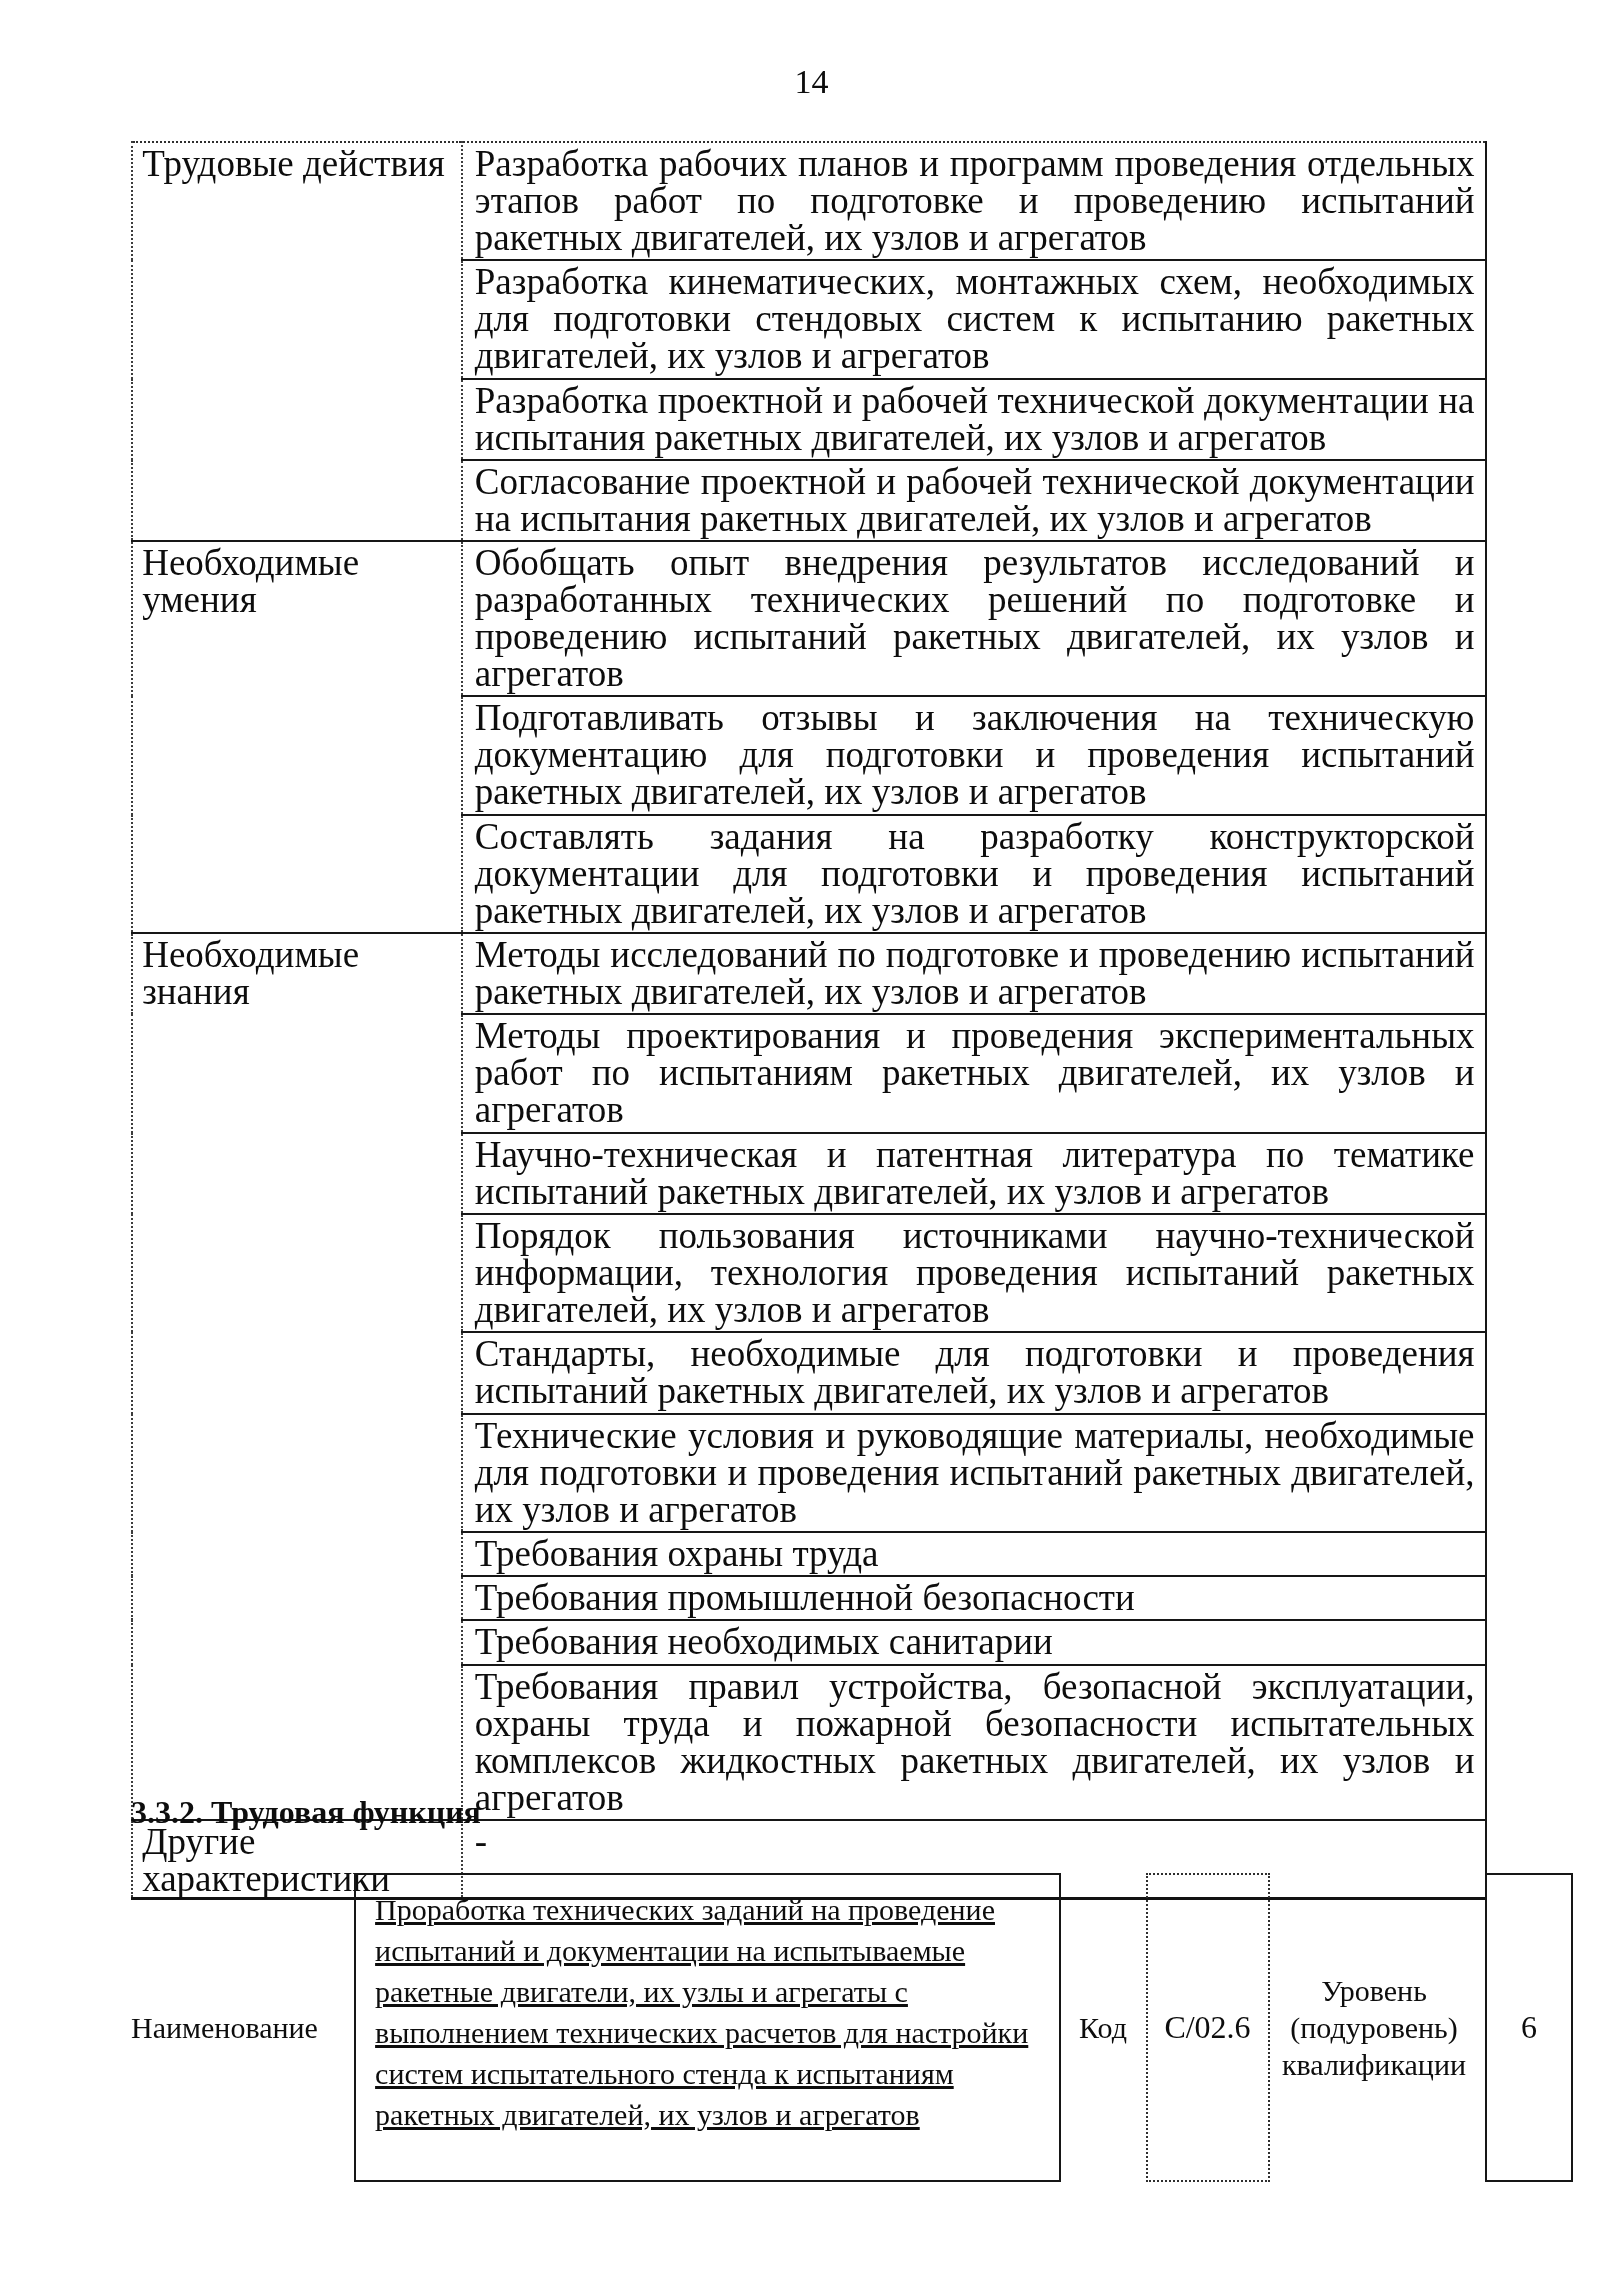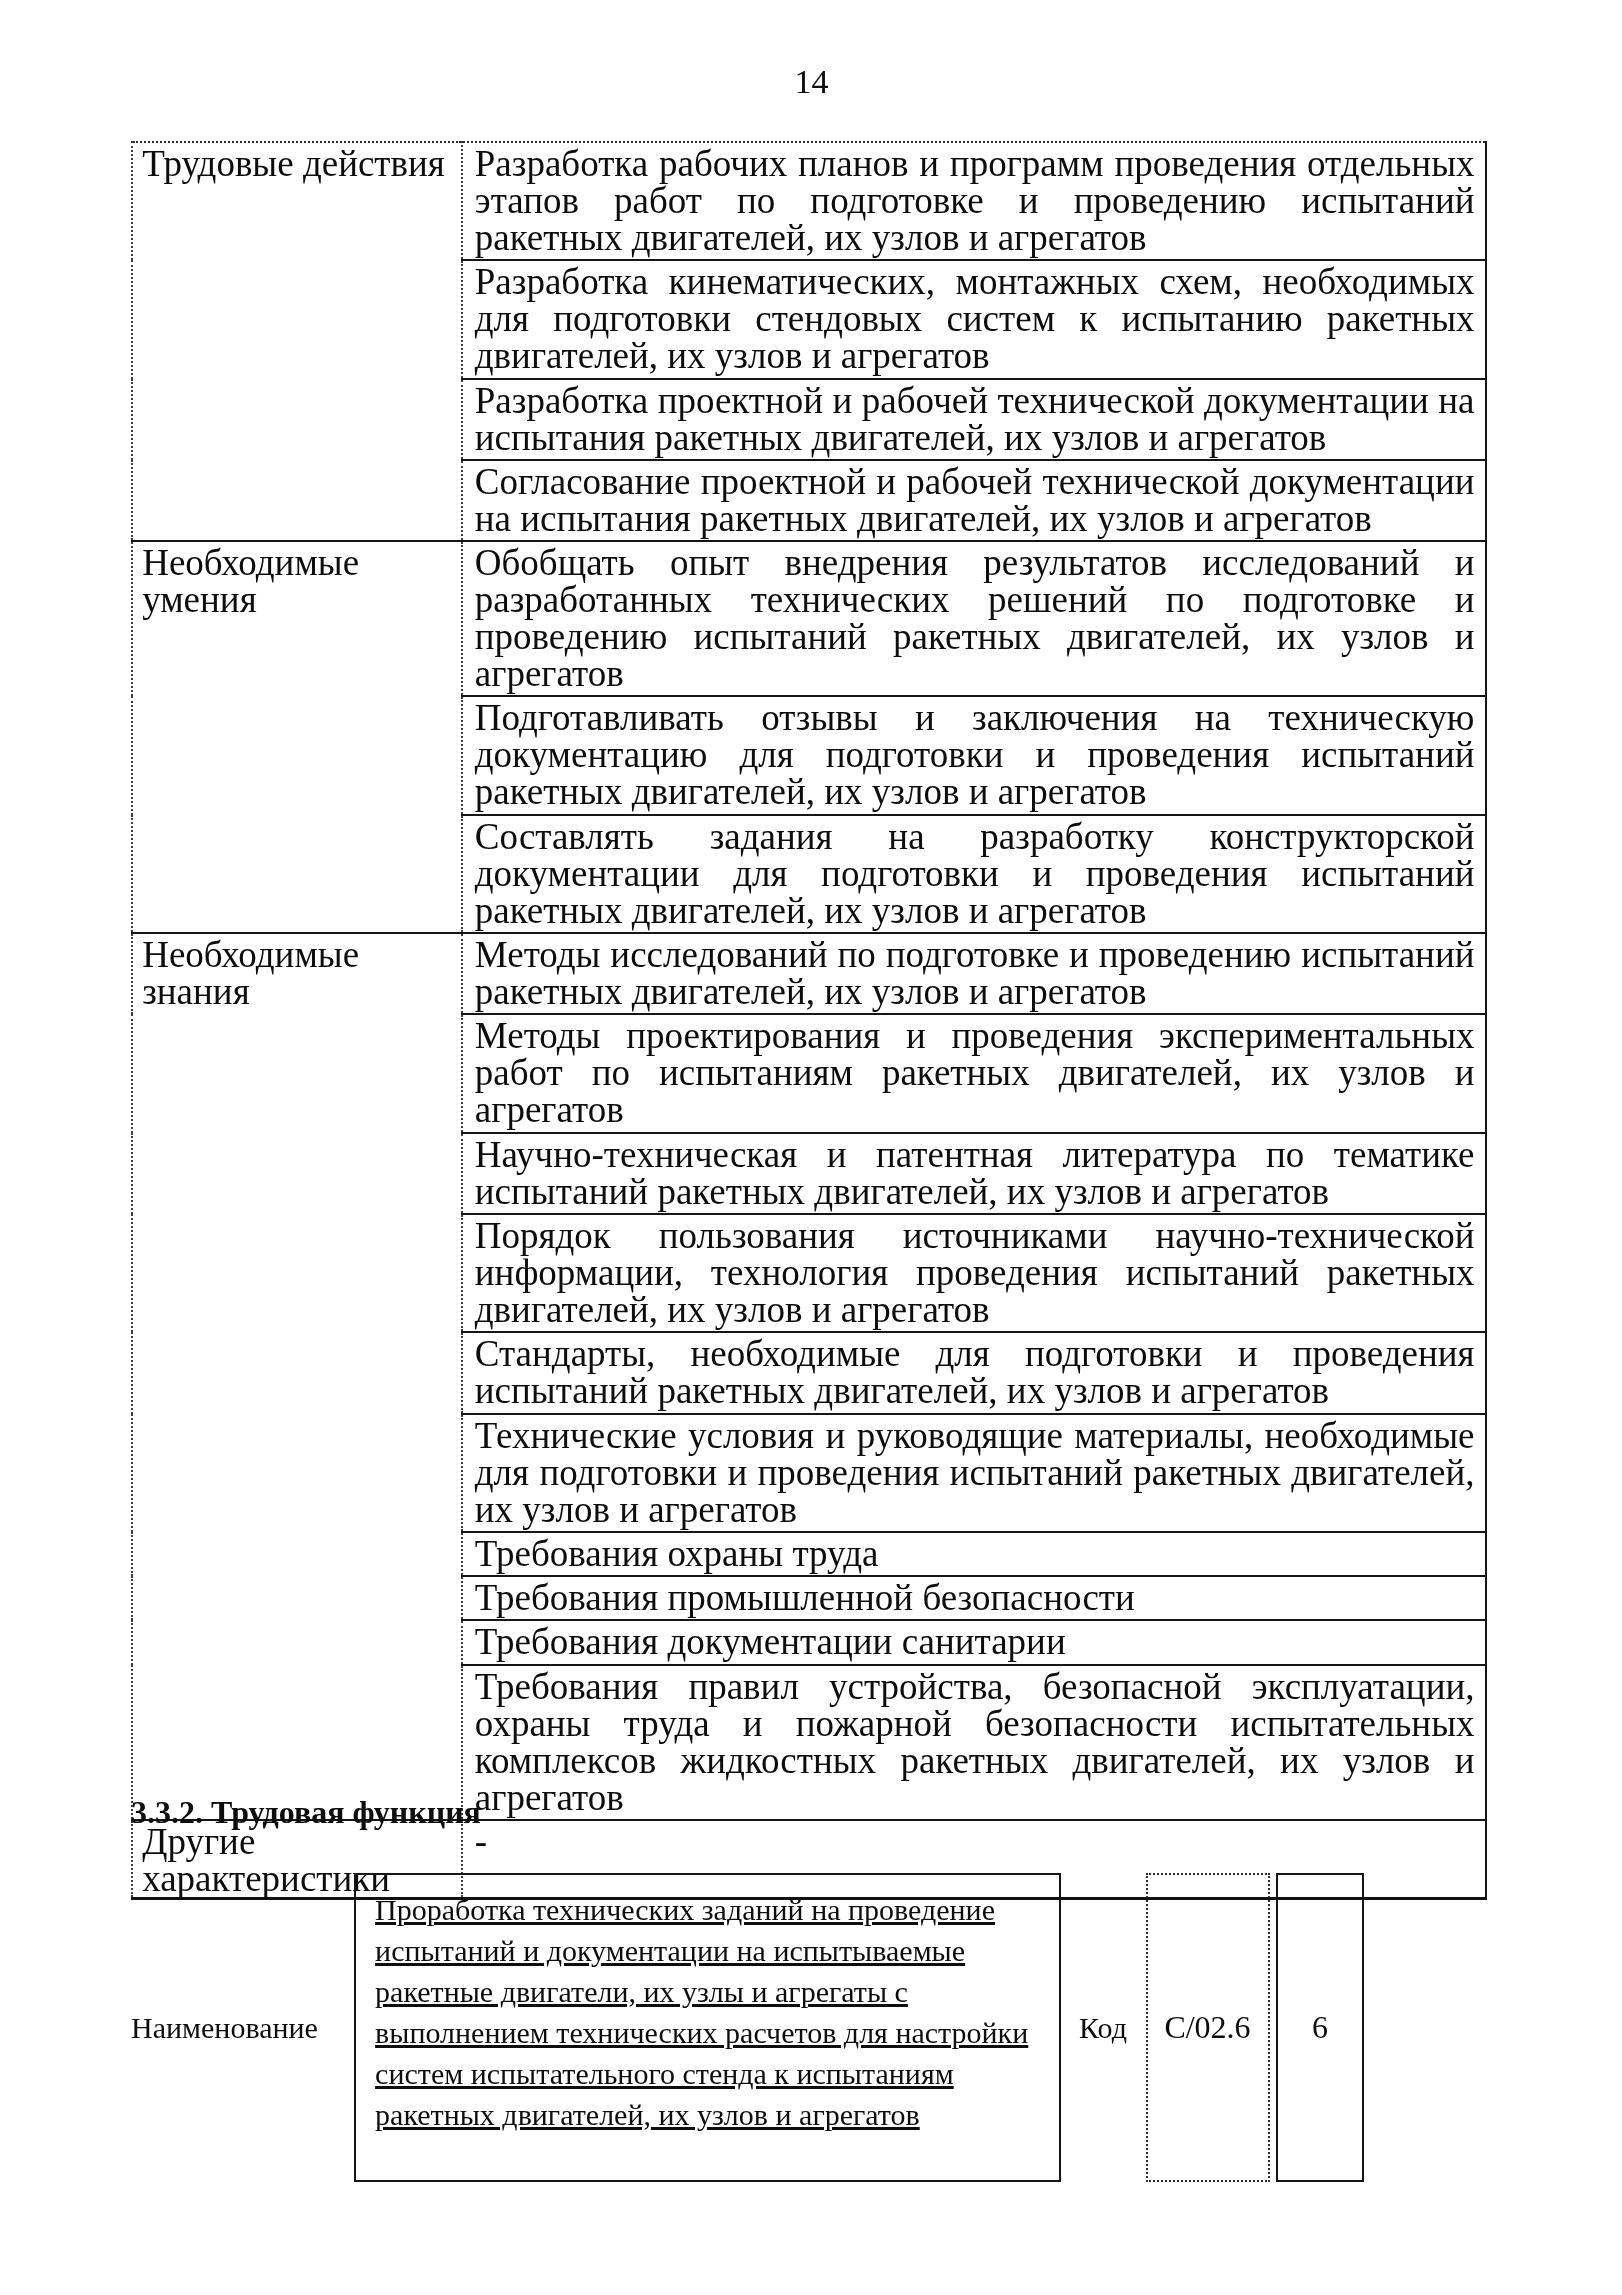--- a/index.html
+++ b/index.html
@@ -177,35 +177,36 @@
     <tr>
       <td class="val">Технические условия и руководящие материалы, необходимые для подготовки и проведения испытаний ракетных двигателей, их узлов и агрегатов</td>
     </tr>
     <tr>
       <td class="val">Требования охраны труда</td>
     </tr>
     <tr>
       <td class="val">Требования промышленной безопасности</td>
     </tr>
     <tr>
-      <td class="val">Требования документации санитарии</td>
+      <td class="val">Требования необходимых санитарии</td>
     </tr>
     <tr>
       <td class="val">Требования правил устройства, безопасной эксплуатации, охраны труда и пожарной безопасности испытательных комплексов жидкостных ракетных двигателей, их узлов и агрегатов</td>
     </tr>
 
     <tr>
       <td class="lbl">Другие характеристики</td>
       <td class="val">-</td>
     </tr>
   </tbody>
 </table>
 
 <div class="section-heading">3.3.2. Трудовая функция</div>
 
 <div class="func-row">
   <div class="flabel name-label">Наименование</div>
   <div class="fbox name-box">Проработка технических заданий на проведение испытаний и документации на испытываемые ракетные двигатели, их узлы и агрегаты с выполнением технических расчетов для настройки систем испытательного стенда к испытаниям ракетных двигателей, их узлов и агрегатов</div>
   <div class="flabel code-label">Код</div>
   <div class="fbox code-box">С/02.6</div>
+  <div class="flabel level-label">Уровень (подуровень) квалификации</div>
   <div class="fbox level-box">6</div>
 </div>
 
 
 </body></html>

